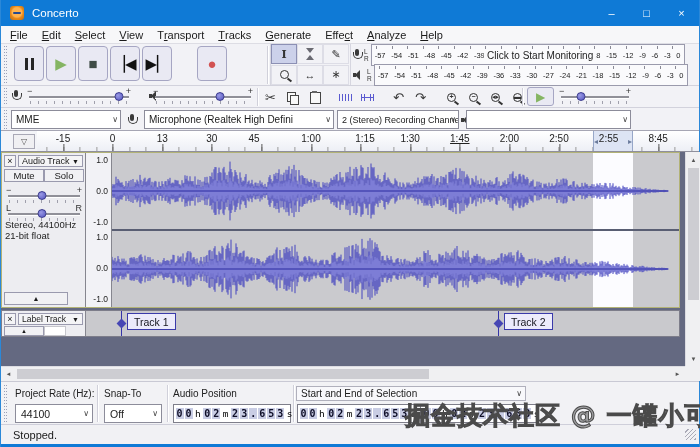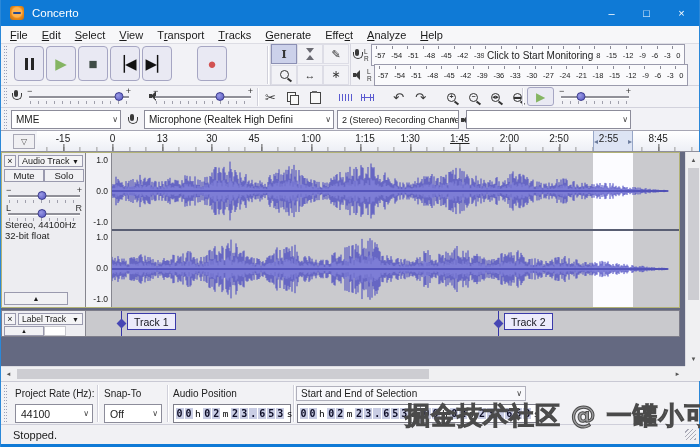--- a/index.html
+++ b/index.html
@@ -385,21 +385,21 @@
         <span class="thumb" style="left: 48%;"></span>
       </div>
       <div class="hslider" style="left:4px;top:54px;width:76px">
         <span class="endl">L</span>
         <span class="endr">R</span>
         <span class="track"></span>
         <span class="thumb" style="left: 48%;"></span>
       </div>
       <div class="t-info">
         <div>Stereo, 44100Hz</div>
-        <div>32-bit float</div>
+        <div>21-bit float</div>
       </div>
       <span class="t-btn" style="left:2px;top:139px;width:64px;font-size:7px">▲</span>
     </div>
     <div id="vruler">
         <span class="vr-num" style="top: 2px;">1.0</span>
         <span class="vr-num" style="top: 33px;">0.0</span>
         <span class="vr-num" style="top: 64px;">-1.0</span>
         <span class="vr-num" style="top: 79px;">1.0</span>
         <span class="vr-num" style="top: 110px;">0.0</span>
         <span class="vr-num" style="top: 141px;">-1.0</span>

